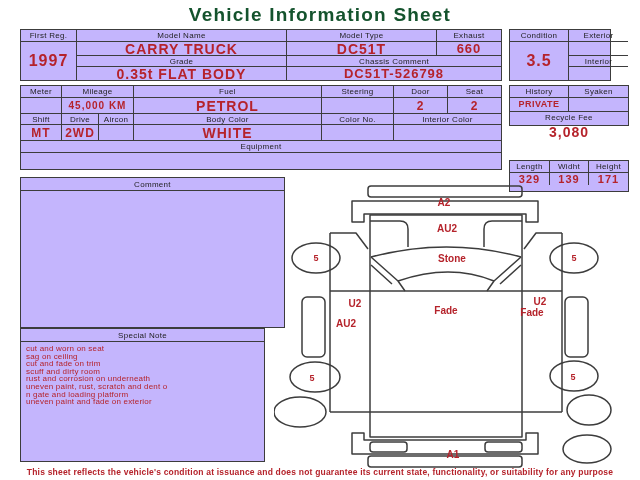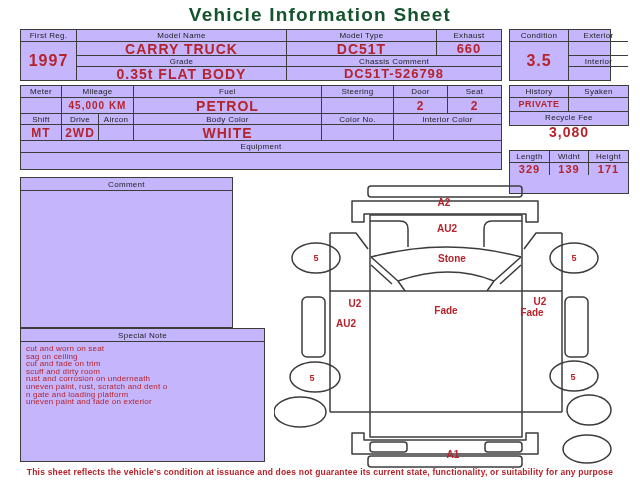--- a/index.html
+++ b/index.html
@@ -82,30 +82,30 @@
 
 <div class="box grid" style="left:509px;top:85px;width:120px;height:41px;grid-template-columns:58px 60px;grid-template-rows:11px 14px 11px 19px">
   <div class="c h">History</div>
   <div class="c h bl">Syaken</div>
   <div class="c v f9 bt" style="letter-spacing:.5px">PRIVATE</div>
   <div class="c v f9 bl bt"></div>
   <div class="c h bt" style="grid-column:1/3">Recycle Fee</div>
   <div class="c v f14" style="grid-column:1/3">3,080</div>
 </div>
 
-<div class="box grid" style="left:509px;top:150px;width:120px;height:44px;grid-template-columns:39px 39px 40px;grid-template-rows:11px 13px">
+<div class="box grid" style="left:509px;top:160px;width:120px;height:32px;grid-template-columns:39px 39px 40px;grid-template-rows:11px 13px">
   <div class="c h">Length</div>
   <div class="c h bl">Widht</div>
   <div class="c h bl">Height</div>
   <div class="c v f11 bt">329</div>
   <div class="c v f11 bl bt">139</div>
   <div class="c v f11 bl bt">171</div>
 </div>
 
-<div class="box" style="left:20px;top:177px;width:213px;height:151px">
+<div class="box" style="left:20px;top:177px;width:265px;height:151px">
   <div class="boxhdr">
       <span class="h">Comment</span>
     </div>
   <div></div>
 </div>
 
 <div class="box" style="left:20px;top:328px;width:245px;height:134px">
   <div class="boxhdr">
       <span class="h">Special Note</span>
     </div>

